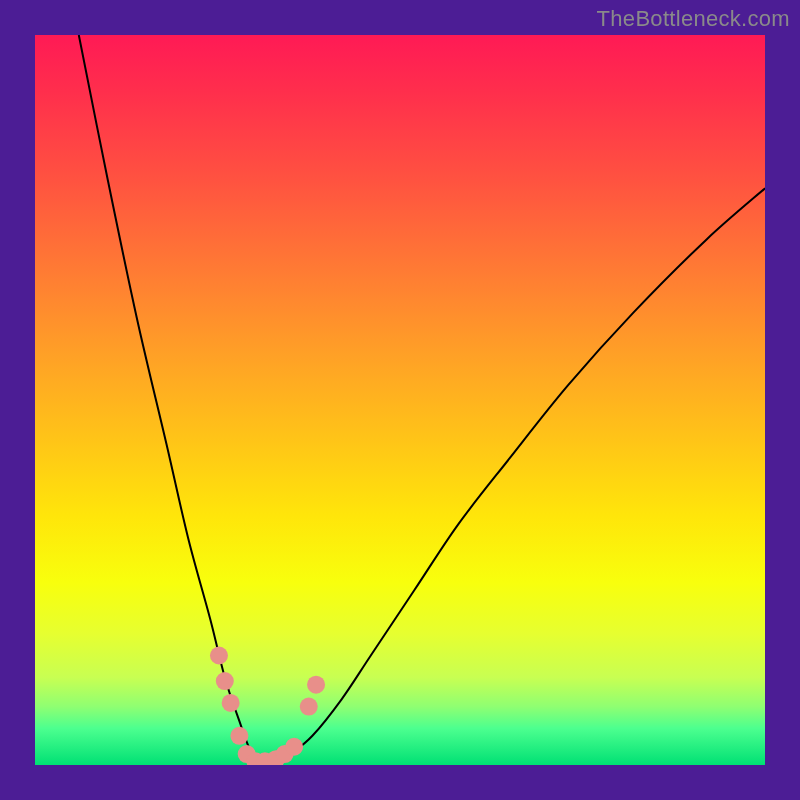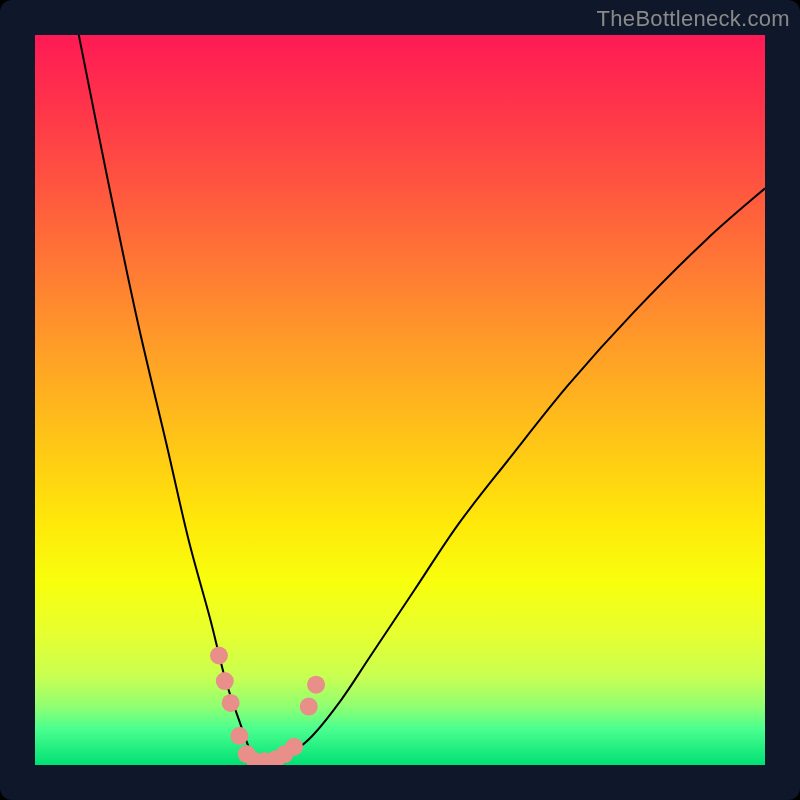--- a/index.html
+++ b/index.html
@@ -8,22 +8,21 @@
     width: 800px;
     height: 800px;
     background: #000;
     overflow: hidden;
     font-family: Arial, Helvetica, sans-serif;
   }
   .frame {
     position: absolute;
     left: 0; top: 0;
     width: 800px; height: 800px;
-    background: #0f172a;
-    border-radius: 12px;
+    background: #4c1d95;
   }
   .plot-area {
     position: absolute;
     left: 35px;
     top: 35px;
     width: 730px;
     height: 730px;
     background: linear-gradient(
       to bottom,
       #ff1a55 0%,

